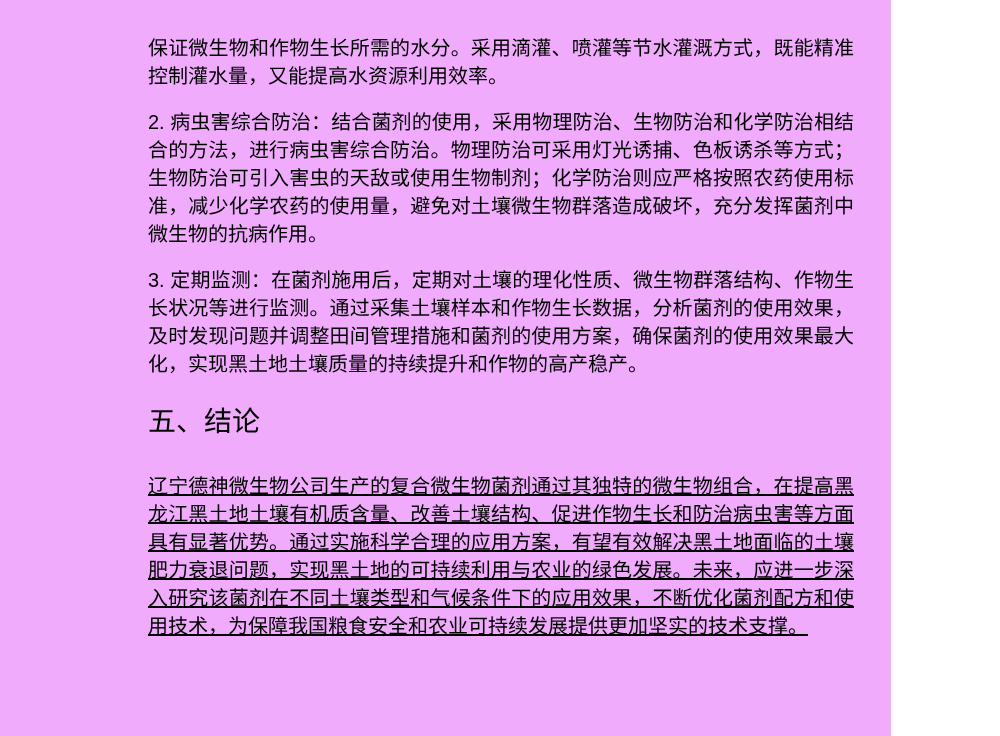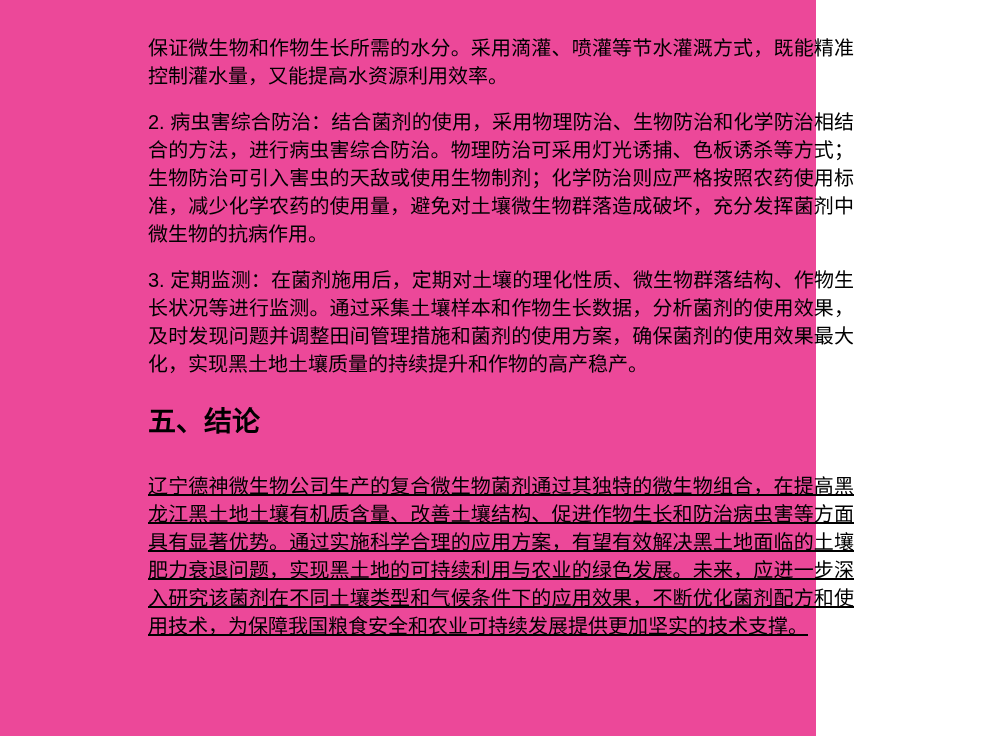--- a/index.html
+++ b/index.html
@@ -9,43 +9,43 @@
   body {
     width: 1000px;
     height: 736px;
     background: #ffffff;
     font-family: "Liberation Sans", "DejaVu Sans", sans-serif;
     color: #000000;
     overflow: hidden;
   }
   .page {
     position: relative;
-    width: 816px;
+    width: 891px;
     height: 736px;
-    background: #ec4899;
+    background: #f0abfc;
   }
   .content {
     position: absolute;
     left: 148px;
     top: 34px;
     width: 706px;
   }
   p.body-para {
     font-size: 20px;
     line-height: 28px;
     margin: 0 0 18px 0;
     text-align: justify;
     text-justify: inter-character;
     word-break: break-all;
     color: #000000;
   }
   h2.section-heading {
     font-size: 28px;
     line-height: 36px;
-    font-weight: 700;
+    font-weight: 400;
     margin: 26px 0 32px 0;
     color: #000000;
   }
   p.body-para:last-child {
     margin-bottom: 0;
     text-decoration: underline;
   }
 </style>
 </head>
 <body>

